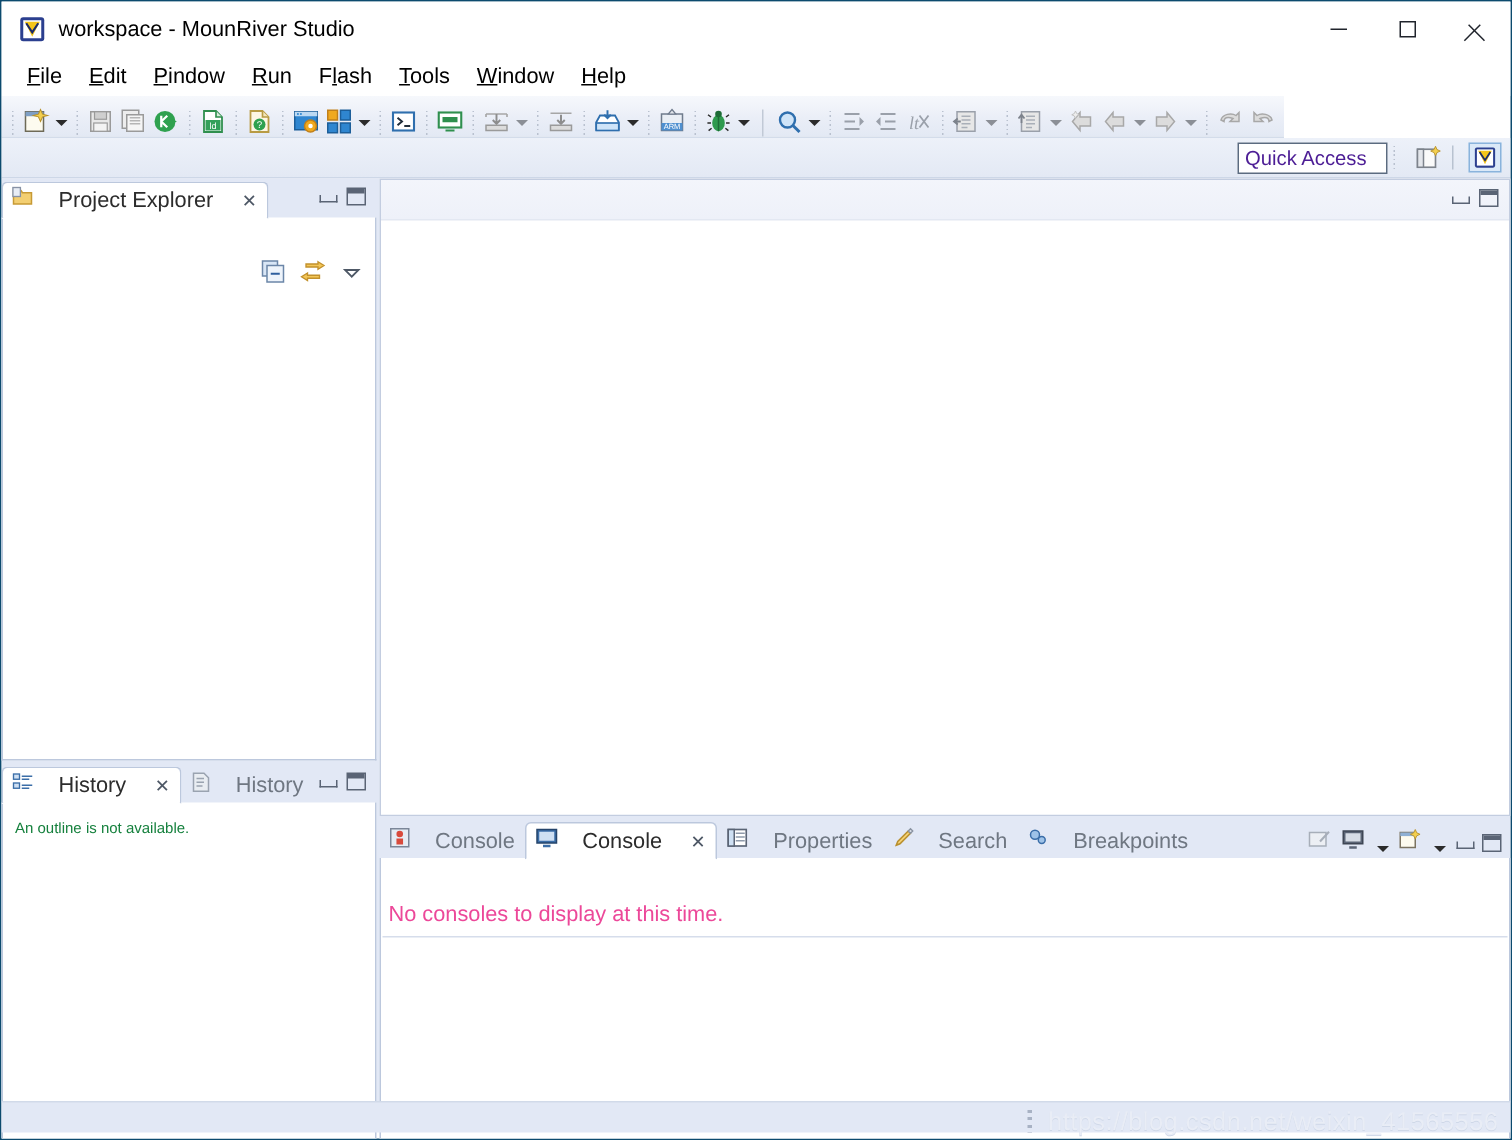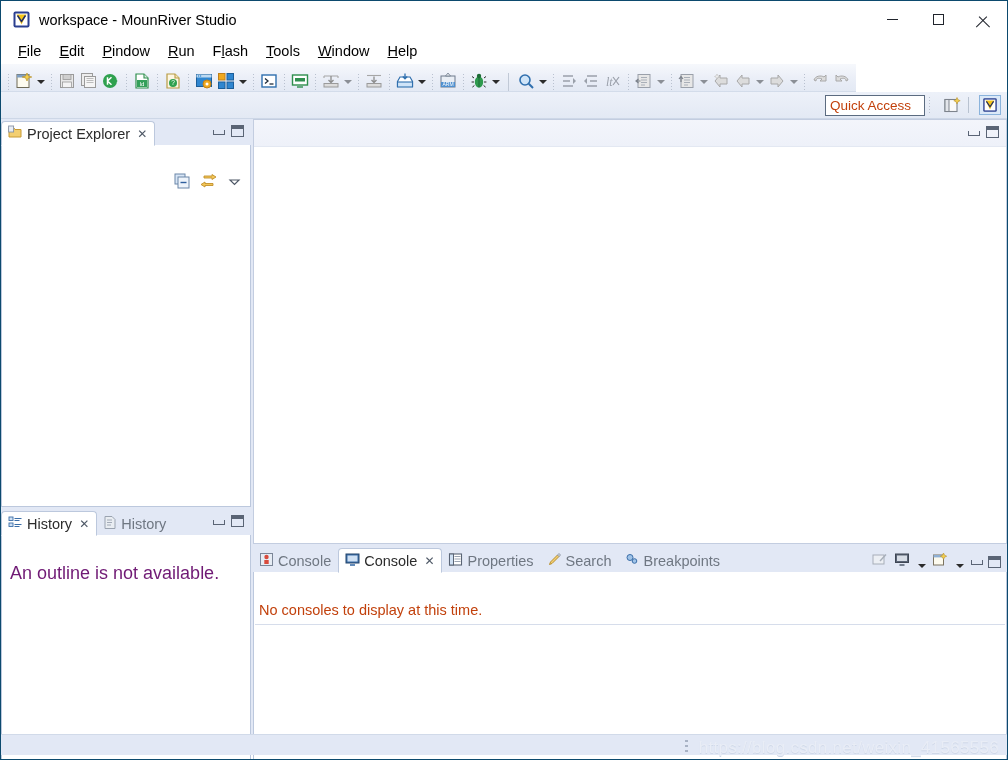--- a/index.html
+++ b/index.html
@@ -80,21 +80,21 @@
 
   
   .qarow {
     position: absolute; left: 0; top: 91px; width: 1006px; height: 27px;
     background: linear-gradient(to bottom,#edf1f9 0%, #e3e9f4 100%);
     border-bottom: 1px solid #cdd7e7;
     display: flex; align-items: center; justify-content: flex-end; padding-right: 6px;
   }
   .qa-box {
     width: 100px; height: 21px; background: #ffffff; border: 1px solid #5b6b80;
-    font-size: 13.5px; color: #c2410c; padding: 1px 4px; line-height: 18px; margin-left: 36px;
+    font-size: 13.5px; color: #4c1d95; padding: 1px 4px; line-height: 18px; margin-left: 36px;
   }
   .qa-persp {
     width: 22px; height: 20px; position: relative; margin-left: 8px;
   }
   .qa-vbtn {
     width: 22px; height: 20px; margin-left: 6px; position: relative;
     background: #dbe9f8; border: 1px solid #8ab3dc;
   }
   .qa-divider { width:1px; height:16px; background:#b8c2d0; margin:0 4px; }
 
@@ -107,21 +107,21 @@
   
   .view {
     position: absolute; background: #ffffff;
     border: 1px solid #c3cde0;
   }
   .view-tabs {
     position: absolute; left: 0; top: 0; height: 27px; width: 100%;
     display: flex; align-items: flex-end;
   }
   .tab {
-    height: 25px; display: flex; align-items: center; gap: 4px;
+    height: 25px; display: flex; align-items: center; gap: 16px;
     padding: 0 7px 0 6px; font-size: 14.5px; color: #2c2c2c;
     border-top-left-radius: 4px; border-top-right-radius: 4px;
     white-space: nowrap;
   }
   .tab.active {
     background: #ffffff;
     border: 1px solid #bcc8dd; border-bottom: 1px solid #ffffff;
     position: relative; z-index: 3;
   }
   .tab.inactive { color: #6f7782; background: transparent; }
@@ -161,30 +161,30 @@
     border-bottom: 1px solid #e3e8f2;
   }
 
   
   #outline-view { left: 0; top: 390px; width: 250px; height: 343px; border:none; background: transparent; }
   #ol-frame {
     position:absolute; left:0; top:26px; width:250px; height:317px;
     background:#ffffff; border:1px solid #bcc8dd; border-top:none;
   }
   #ol-tabrow { position:absolute; left:0; top:0; width:250px; height:27px; }
-  .outline-msg { position:absolute; left:8px; top:28px; font-size:18px; color:#701a75; }
+  .outline-msg { position:absolute; left:8px; top:12px; font-size:10px; color:#15803d; }
 
   
   #console-view { left: 252px; top: 427px; width: 754px; height: 306px; border:none; background: transparent; }
   #cs-frame {
     position:absolute; left:0; top:26px; width:754px; height:280px;
     background:#ffffff; border:1px solid #bcc8dd; border-top:none;
   }
   #cs-tabrow { position:absolute; left:0; top:0; width:754px; height:27px; }
-  .console-msg { position:absolute; left:5px; top:30px; font-size:14.5px; color:#c2410c; }
+  .console-msg { position:absolute; left:5px; top:30px; font-size:14.5px; color:#ec4899; }
   .console-line { position:absolute; left:1px; right:1px; top:52px; height:1px; background:#d6ddeb; }
   #cs-tools { position:absolute; right:6px; top:6px; display:flex; align-items:center; gap:6px; }
 
   
   .statusbar {
     position: absolute; left: 0; top: 733px; width: 1006px; height: 21px;
     background: #e2e8f5; border-top: 1px solid #d1dae9;
     display: flex; align-items: center;
   }
   .status-grip {

